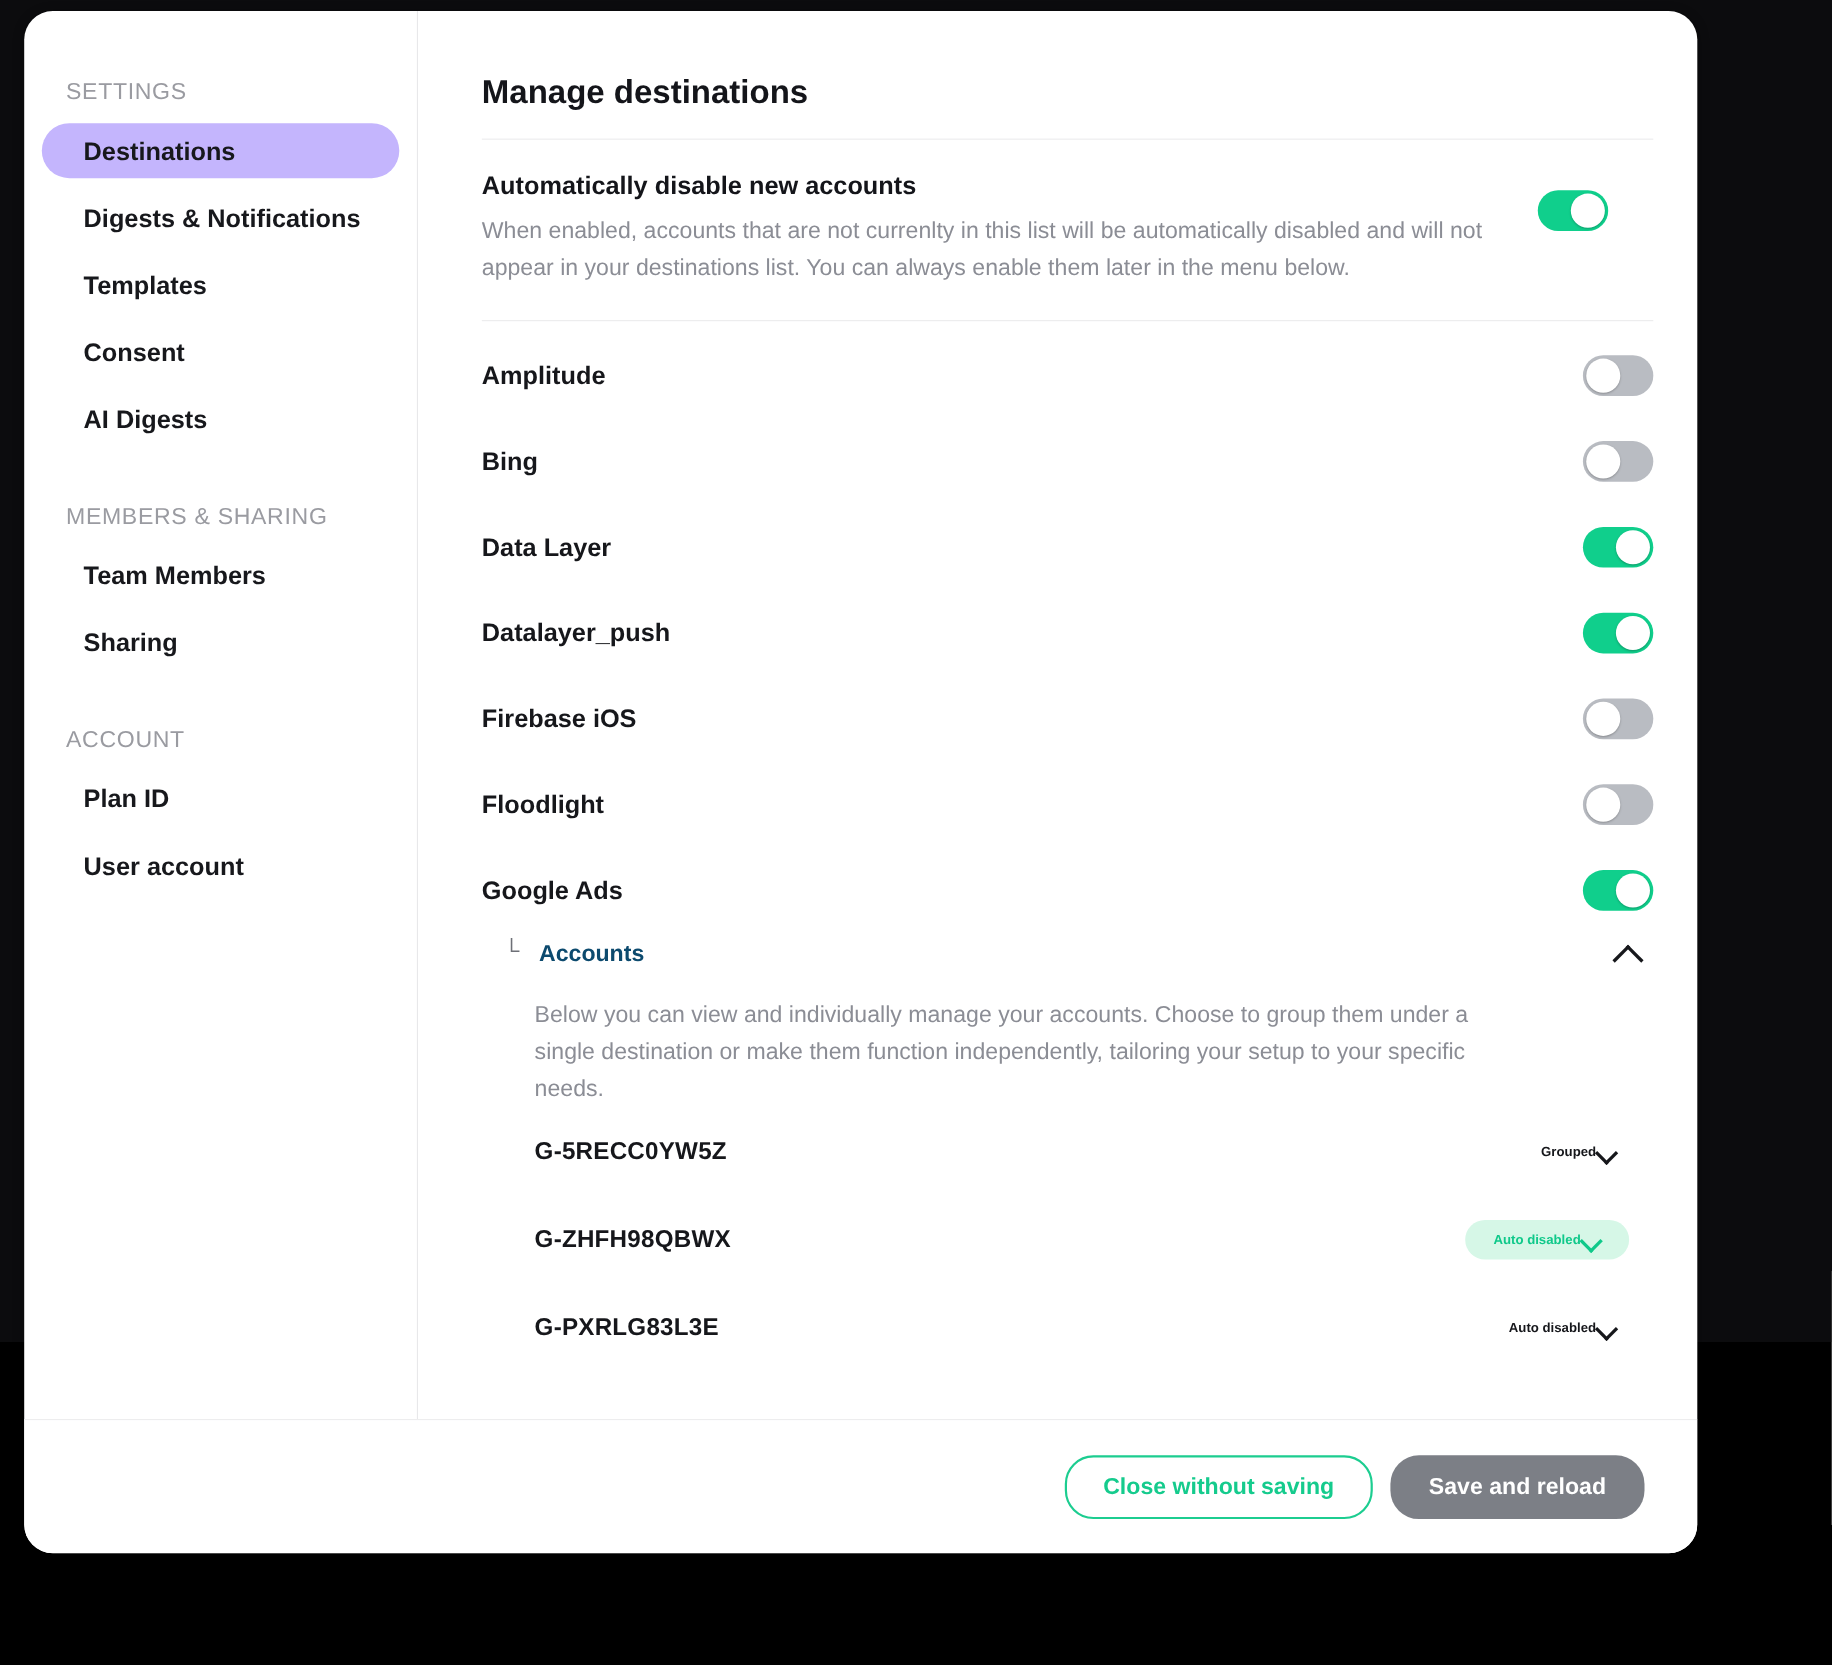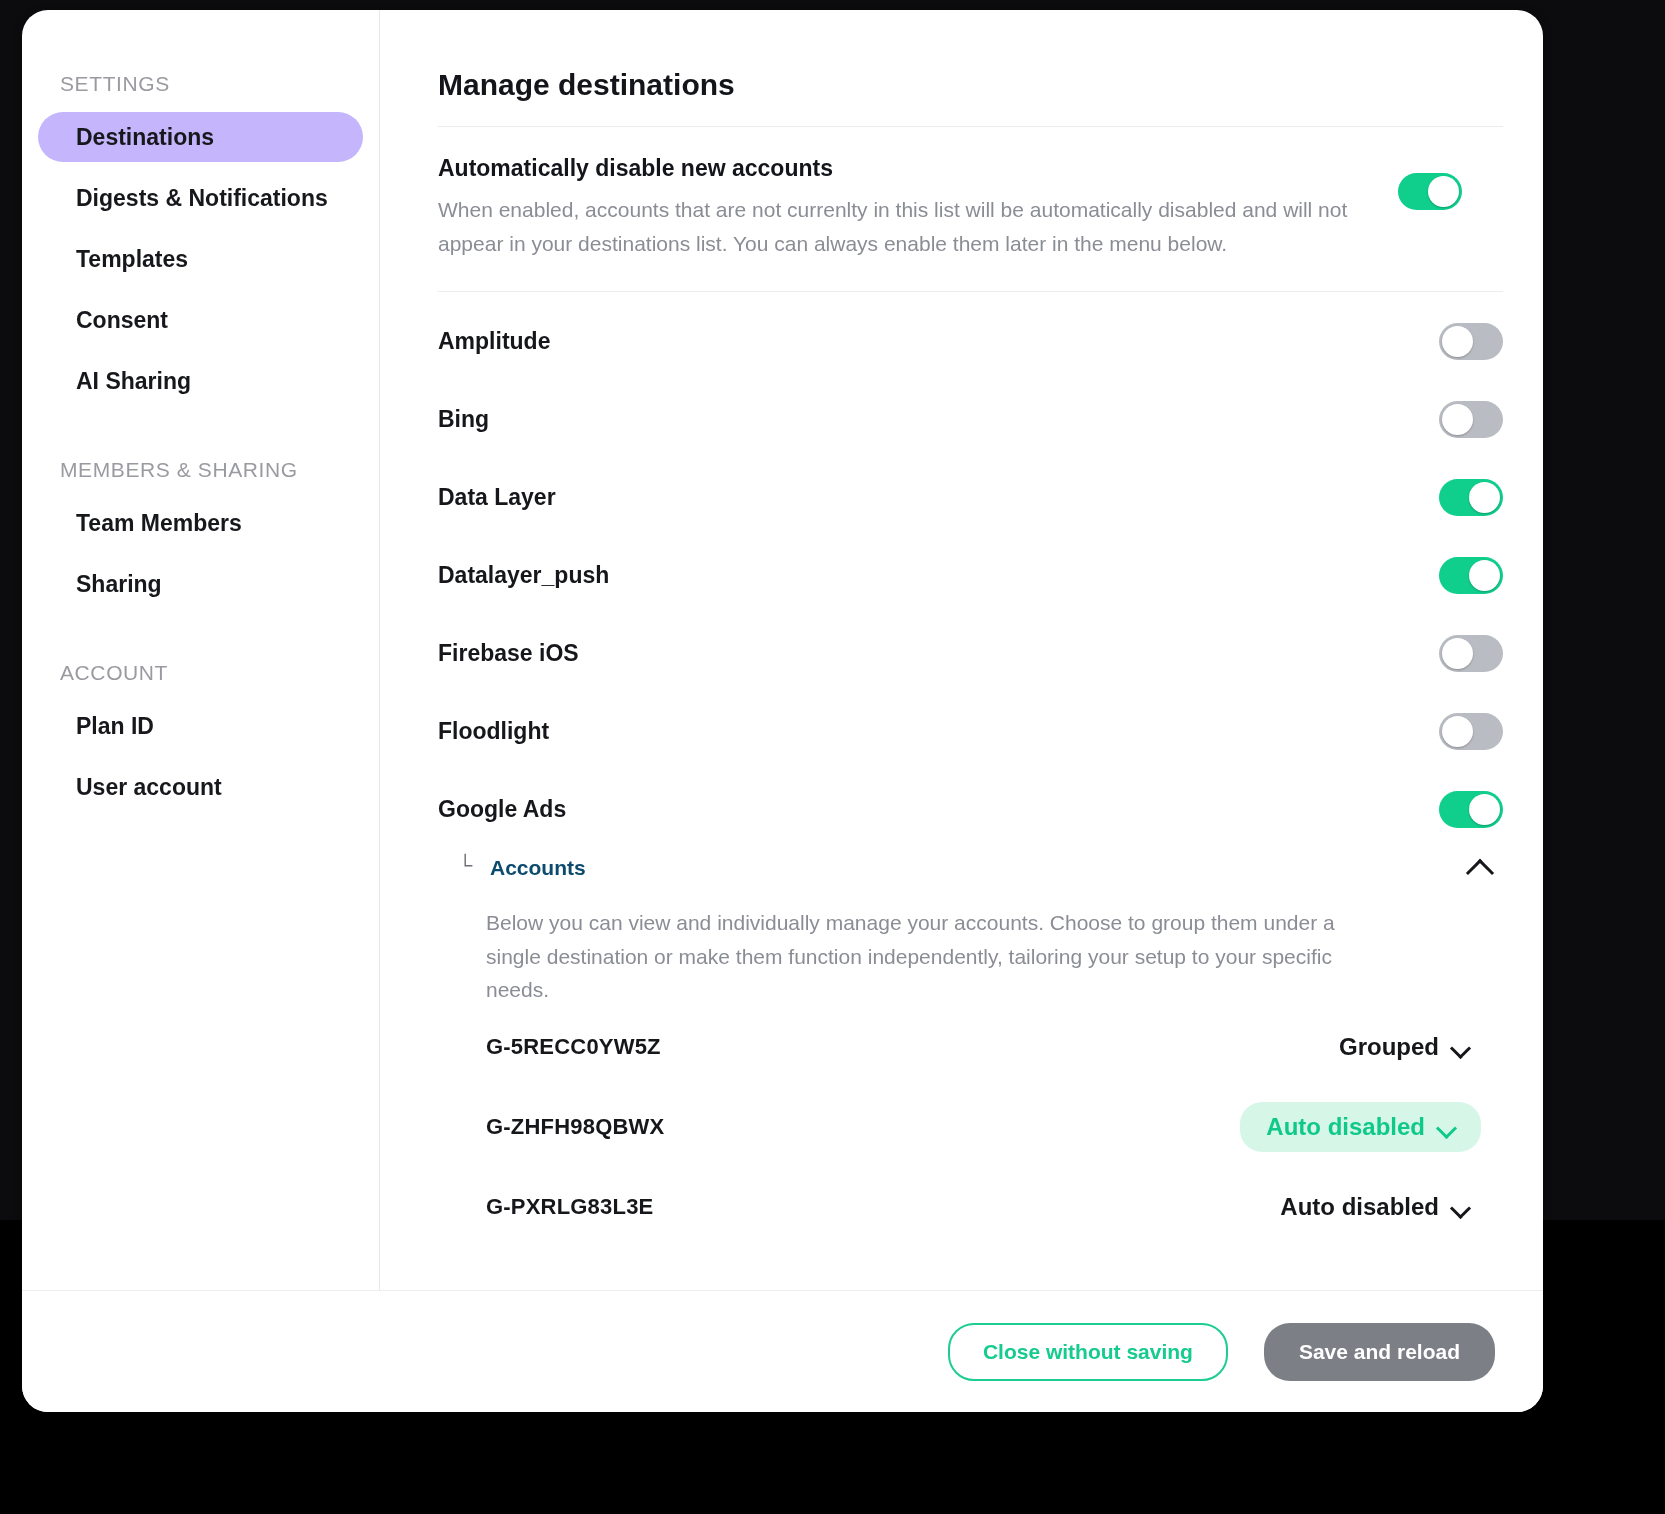--- a/index.html
+++ b/index.html
@@ -187,22 +187,21 @@
   .acct-id {
     flex: 1 1 auto;
     font-size: 22px;
     font-weight: 700;
     color: #16171b;
     letter-spacing: 0.2px;
   }
   .acct-status {
     display: inline-flex;
     align-items: center;
-    gap: 12px;
-    font-size: 24px;
+    font-size: 12px;
     font-weight: 700;
     cursor: pointer;
     white-space: nowrap;
   }
   .acct-status.plain { color: #16171b; padding-right: 34px; }
   .acct-status.badge {
     background: #d6f7e7;
     color: #0fc98a;
     border-radius: 22px;
     padding: 11px 26px;
@@ -223,21 +222,21 @@
 
   
   .footer {
     flex: 0 0 auto;
     border-top: 1px solid #ededee;
     height: 122px;
     display: flex;
     align-items: center;
     justify-content: flex-end;
     padding-right: 48px;
-    gap: 36px;
+    gap: 16px;
     background: #fff;
   }
   .btn {
     font-size: 21px;
     font-weight: 700;
     border-radius: 26px;
     cursor: pointer;
     display: inline-flex;
     align-items: center;
     justify-content: center;
@@ -273,21 +272,21 @@
         <div class="side-item">
           <span>Digests &amp; Notifications</span>
         </div>
         <div class="side-item">
           <span>Templates</span>
         </div>
         <div class="side-item">
           <span>Consent</span>
         </div>
         <div class="side-item">
-          <span>AI Sharing</span>
+          <span>AI Digests</span>
         </div>
 
         <div class="side-section-title gap">MEMBERS &amp; SHARING</div>
         <div class="side-item">
           <span>Team Members</span>
         </div>
         <div class="side-item">
           <span>Sharing</span>
         </div>
 

